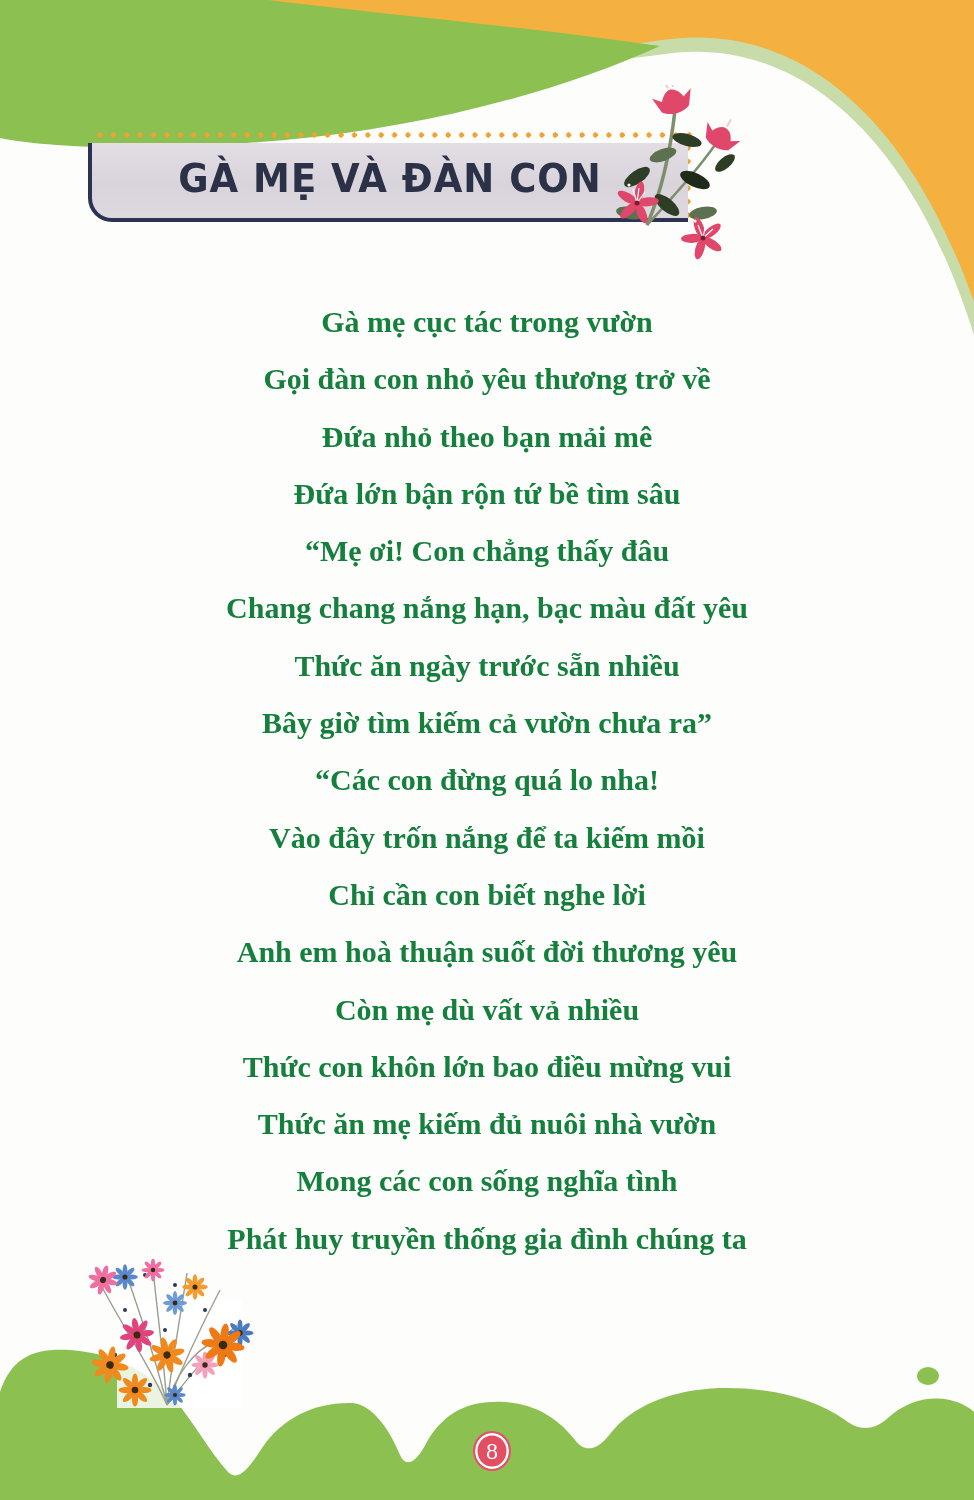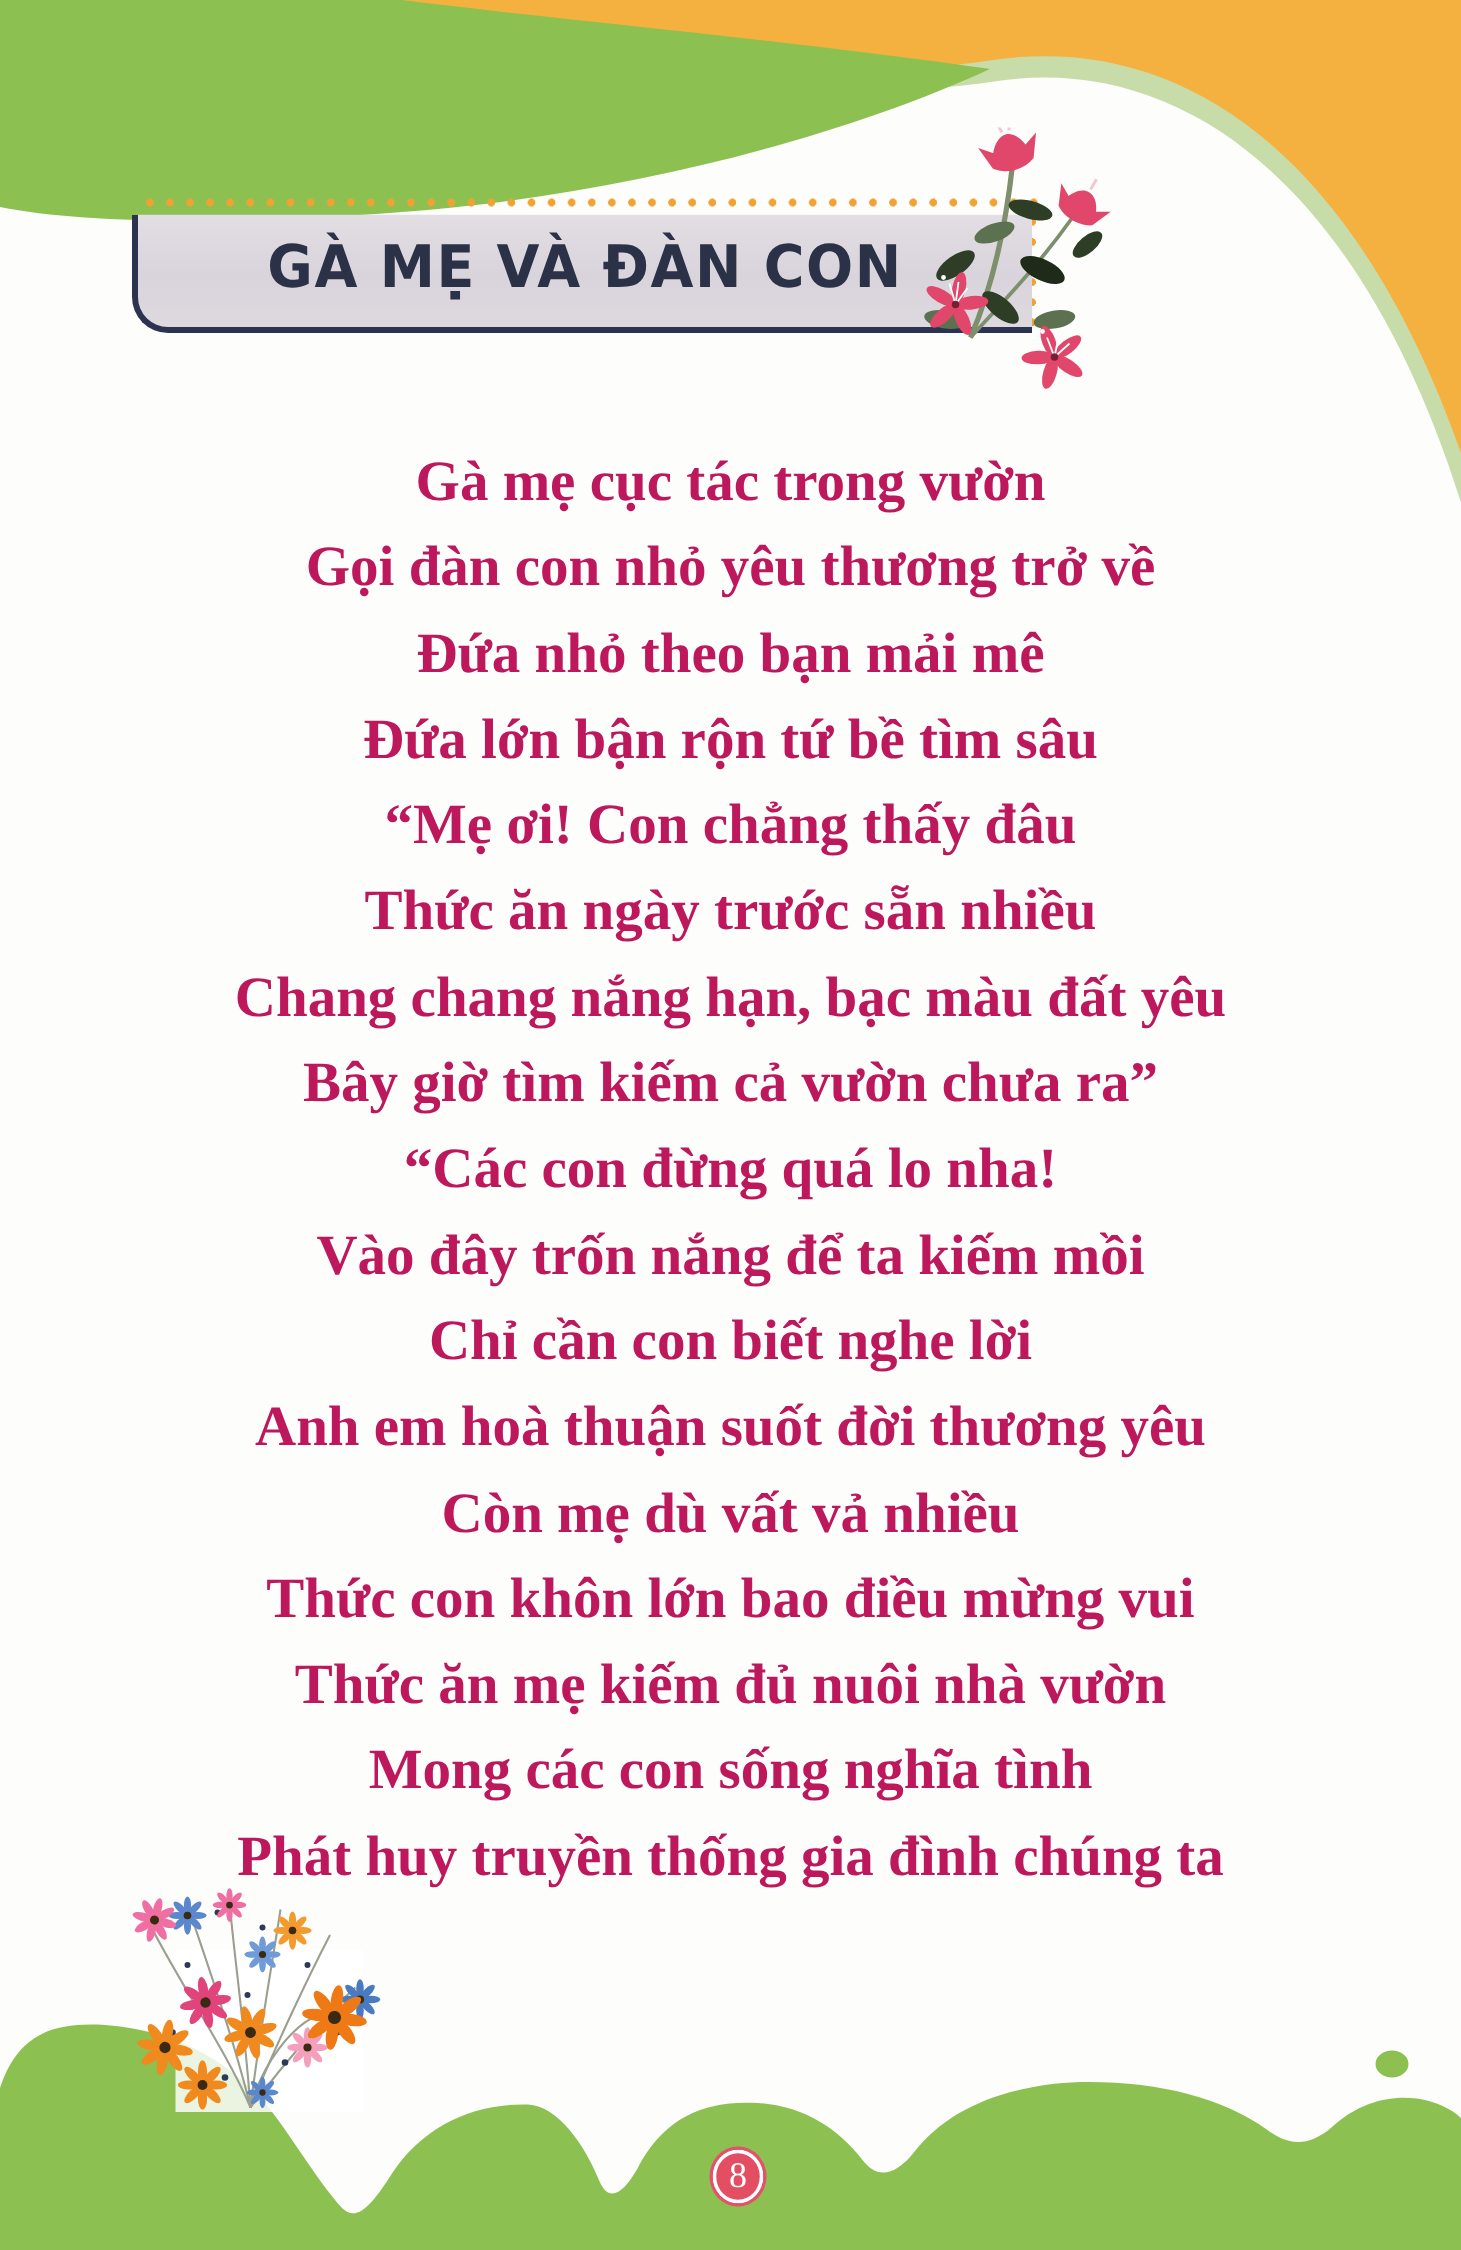--- a/index.html
+++ b/index.html
@@ -44,23 +44,23 @@
     background-size:8px 13.4px;background-repeat:repeat-y;
   }
   
   .poem{
     position:absolute;left:0;top:293px;width:974px;
     text-align:center;
   }
   .poem-line{
     height:57.3px;
     line-height:57.3px;
-    font-size:38px;
+    font-size:30px;
     font-weight:700;
-    color:#be185d;
+    color:#15803d;
     white-space:nowrap;
   }
   
   .flower-top{position:absolute;left:575px;top:85px;}
   .flower-bottom{position:absolute;left:55px;top:1255px;}
   .bushes{position:absolute;left:0;bottom:0;}
   
   .badge{
     position:absolute;left:473px;top:1431px;width:38px;height:40px;
     background:#e34e63;
@@ -155,22 +155,22 @@
     <circle cx="54" cy="100" r="1.6" fill="#ffffff"></circle>
     <circle cx="120" cy="136" r="1.6" fill="#ffffff"></circle>
   </svg>
 
   <div class="poem">
       <div class="poem-line">Gà mẹ cục tác trong vườn</div>
       <div class="poem-line">Gọi đàn con nhỏ yêu thương trở về</div>
       <div class="poem-line">Đứa nhỏ theo bạn mải mê</div>
       <div class="poem-line">Đứa lớn bận rộn tứ bề tìm sâu</div>
       <div class="poem-line">“Mẹ ơi! Con chẳng thấy đâu</div>
+      <div class="poem-line">Chang chang nắng hạn, bạc màu đất yêu</div>
       <div class="poem-line">Thức ăn ngày trước sẵn nhiều</div>
-      <div class="poem-line">Chang chang nắng hạn, bạc màu đất yêu</div>
       <div class="poem-line">Bây giờ tìm kiếm cả vườn chưa ra”</div>
       <div class="poem-line">“Các con đừng quá lo nha!</div>
       <div class="poem-line">Vào đây trốn nắng để ta kiếm mồi</div>
       <div class="poem-line">Chỉ cần con biết nghe lời</div>
       <div class="poem-line">Anh em hoà thuận suốt đời thương yêu</div>
       <div class="poem-line">Còn mẹ dù vất vả nhiều</div>
       <div class="poem-line">Thức con khôn lớn bao điều mừng vui</div>
       <div class="poem-line">Thức ăn mẹ kiếm đủ nuôi nhà vườn</div>
       <div class="poem-line">Mong các con sống nghĩa tình</div>
       <div class="poem-line">Phát huy truyền thống gia đình chúng ta</div>

